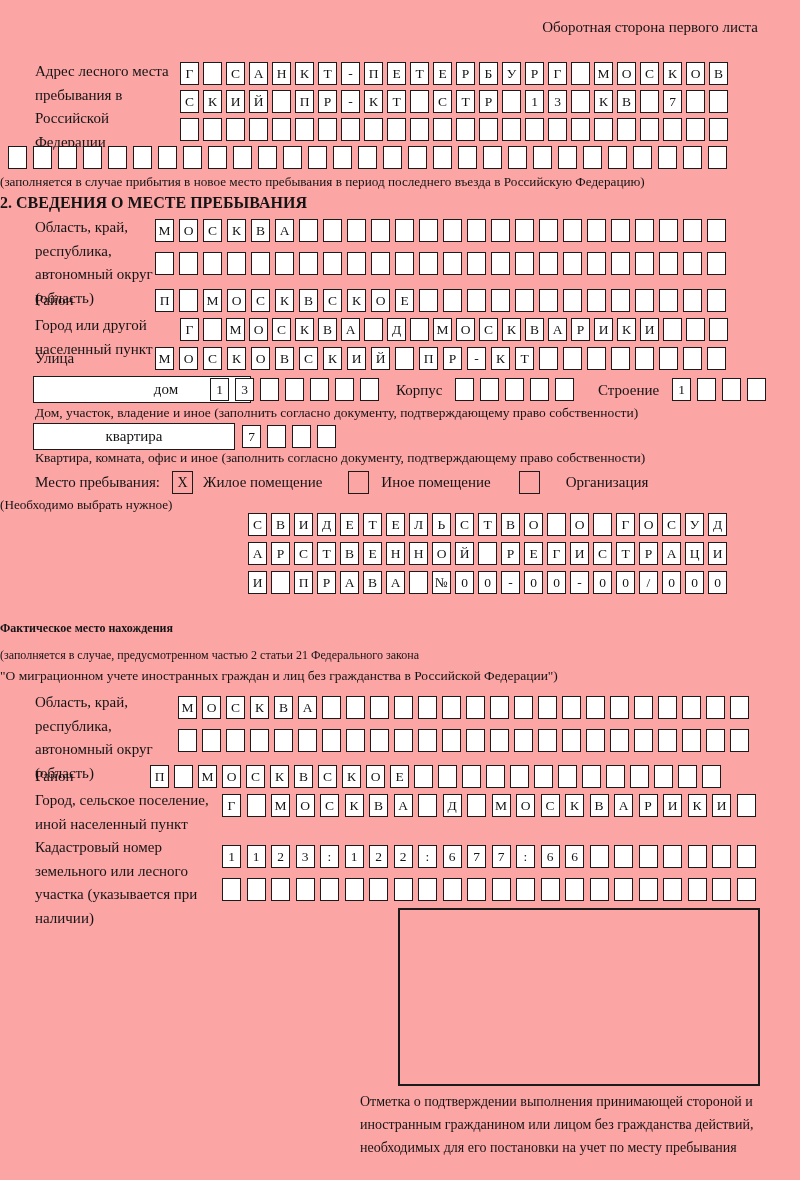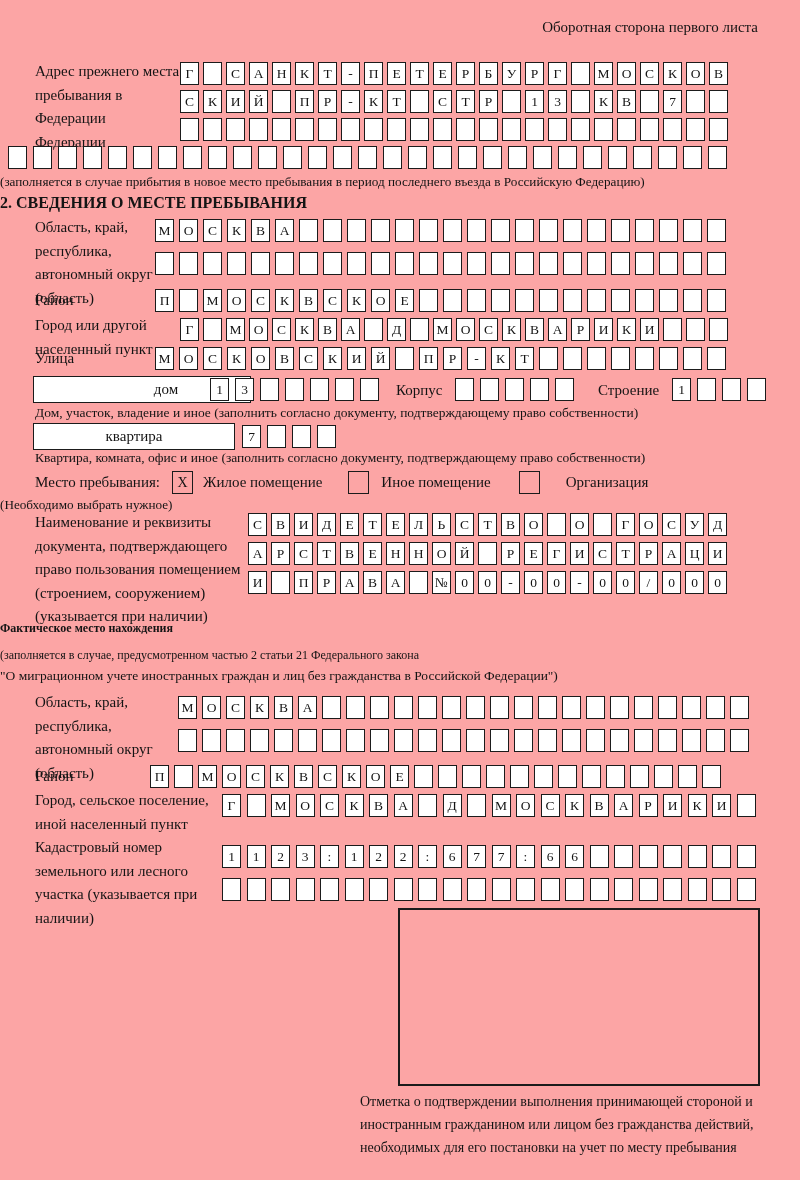--- a/index.html
+++ b/index.html
@@ -24,21 +24,21 @@
   .stayrow{display:flex;align-items:center;font-size:15px;}
   .stamp{border:2px solid #1b1b1b;}
 </style>
 </head>
 <body>
 
 <div class="page">
 
   <div class="abs lbl" style="top:16px;right:42px;">Оборотная сторона первого листа</div>
 
-  <div class="abs lbl" style="top:60px;left:35px;width:145px;">Адрес прежнего места пребывания в Федерации Федерации</div>
+  <div class="abs lbl" style="top:60px;left:35px;width:145px;">Адрес лесного места пребывания в Российской Федерации</div>
   <div class="cells" style="top:62px;left:180px;">
       <span class="cell">Г</span>
       <span class="cell"></span>
       <span class="cell">С</span>
       <span class="cell">А</span>
       <span class="cell">Н</span>
       <span class="cell">К</span>
       <span class="cell">Т</span>
       <span class="cell">-</span>
       <span class="cell">П</span>
@@ -323,21 +323,20 @@
     <span>Место пребывания:</span>
     <span class="chk" style="margin-left:12px;">X</span>
     <span style="margin-left:10px;">Жилое помещение</span>
     <span class="chk" style="margin-left:26px;"></span>
     <span style="margin-left:12px;">Иное помещение</span>
     <span class="chk" style="margin-left:28px;"></span>
     <span style="margin-left:26px;">Организация</span>
   </div>
   <div class="abs note center" style="top:497px;left:0;width:620px;">(Необходимо выбрать нужное)</div>
 
-  <div class="abs lbl" style="top:511px;left:35px;width:212px;">Наименование и реквизиты документа, подтверждающего право пользования помещением (строением, сооружением) (указывается при наличии)</div>
   <div class="cells" style="top:513px;left:248px;">
       <span class="cell">С</span>
       <span class="cell">В</span>
       <span class="cell">И</span>
       <span class="cell">Д</span>
       <span class="cell">Е</span>
       <span class="cell">Т</span>
       <span class="cell">Е</span>
       <span class="cell">Л</span>
       <span class="cell">Ь</span>

